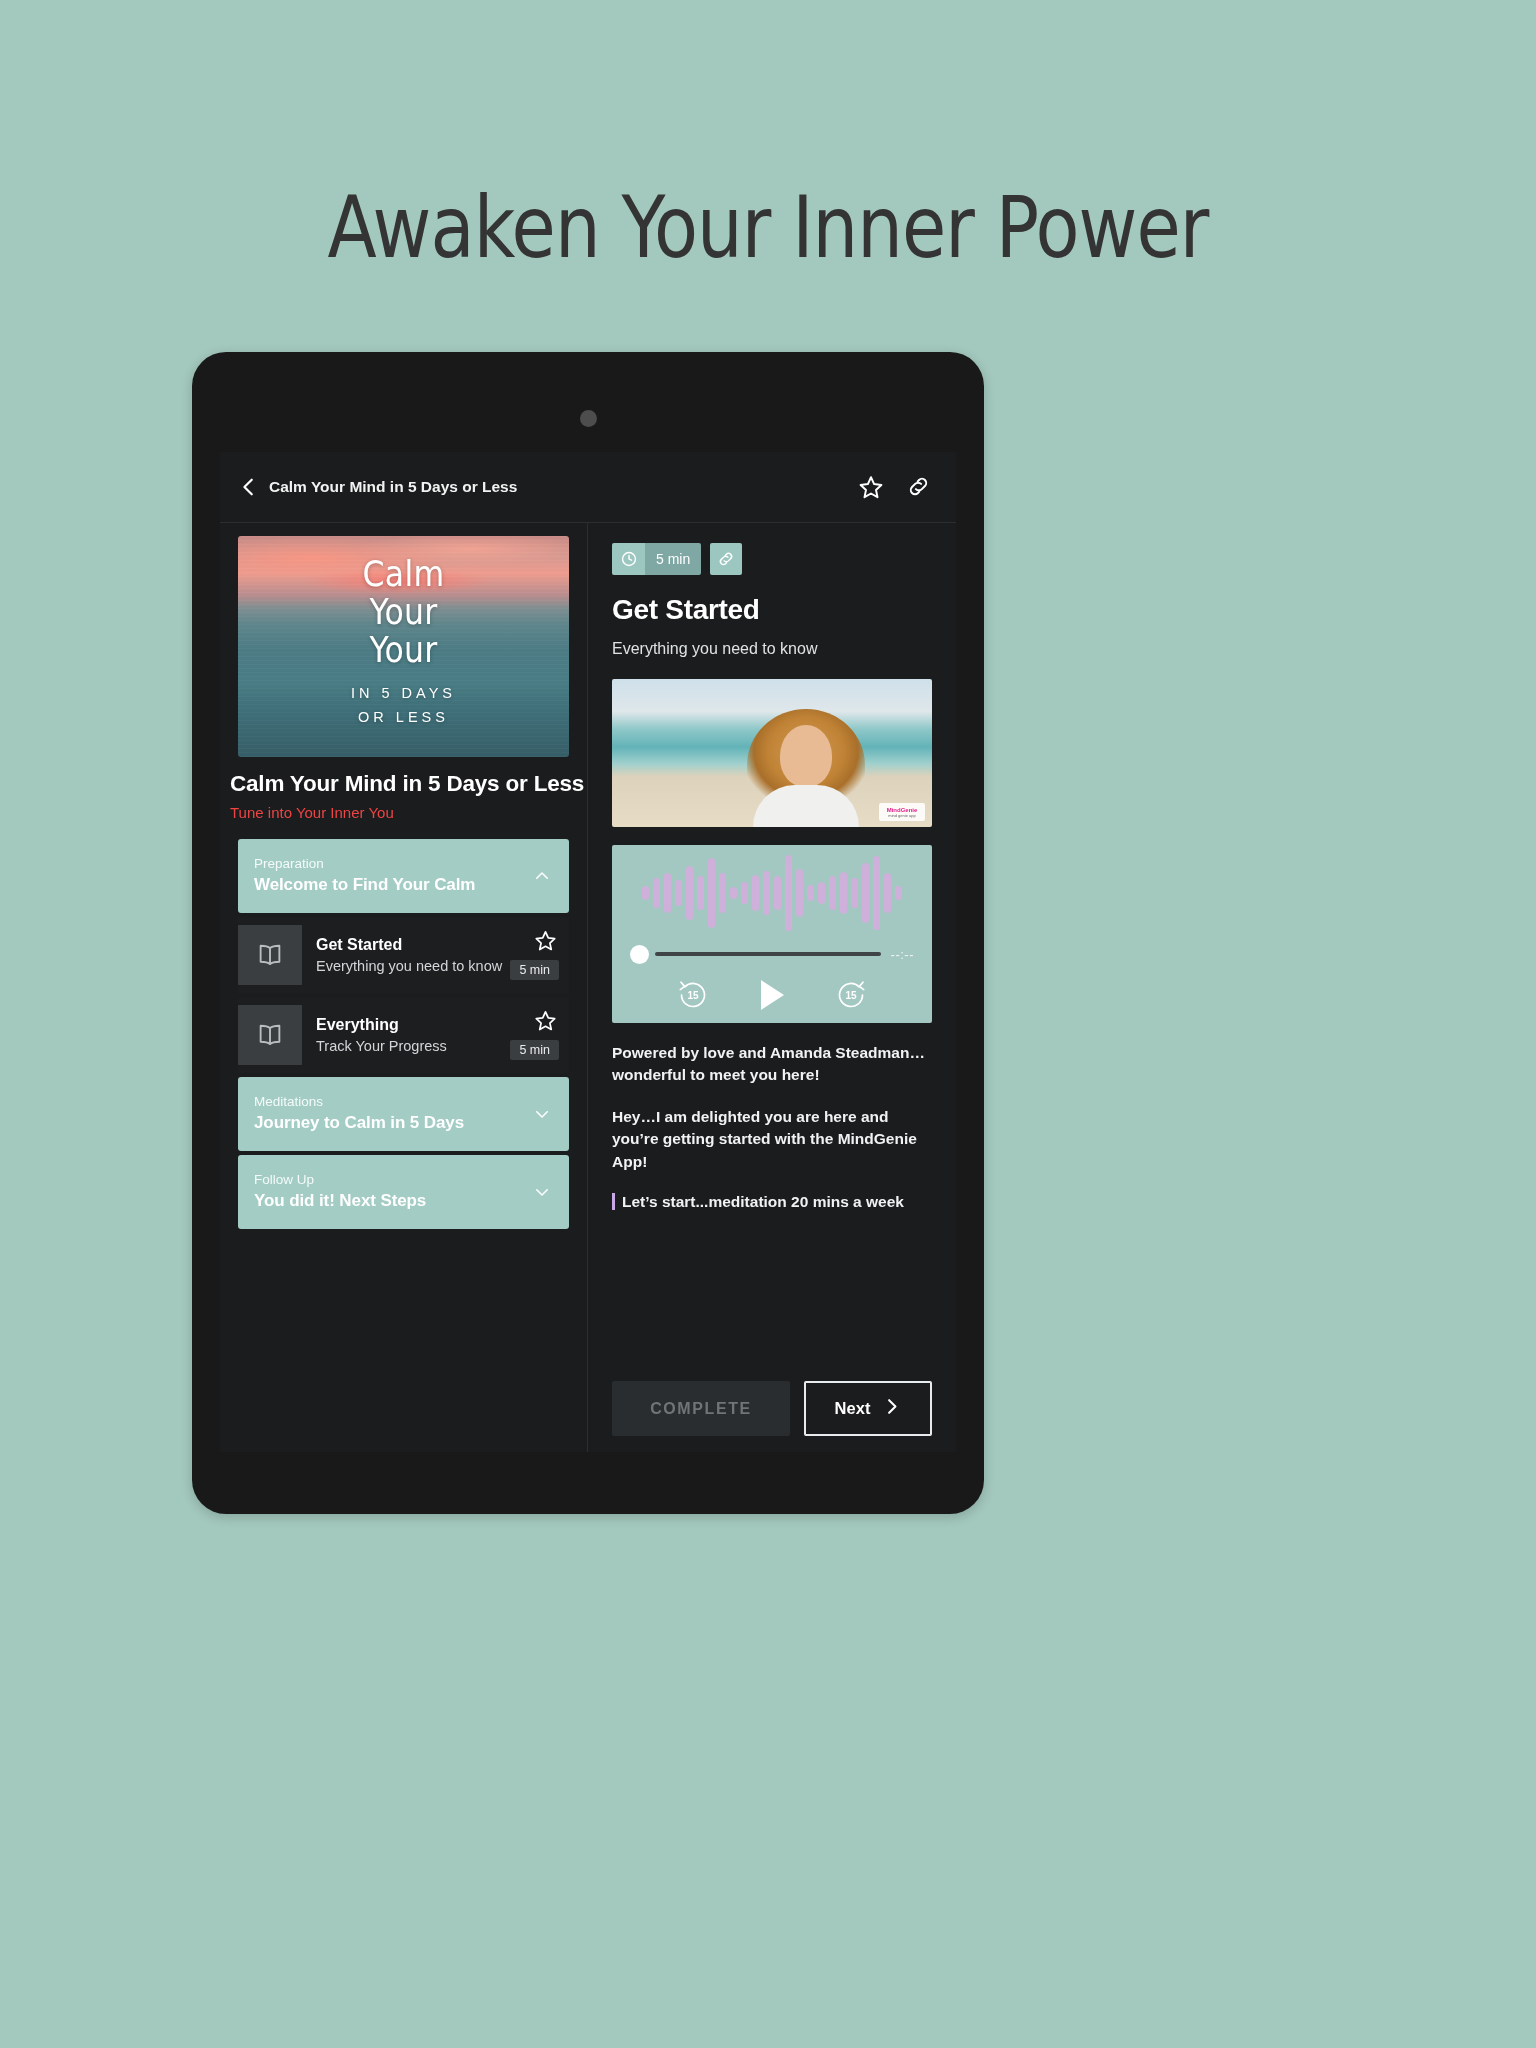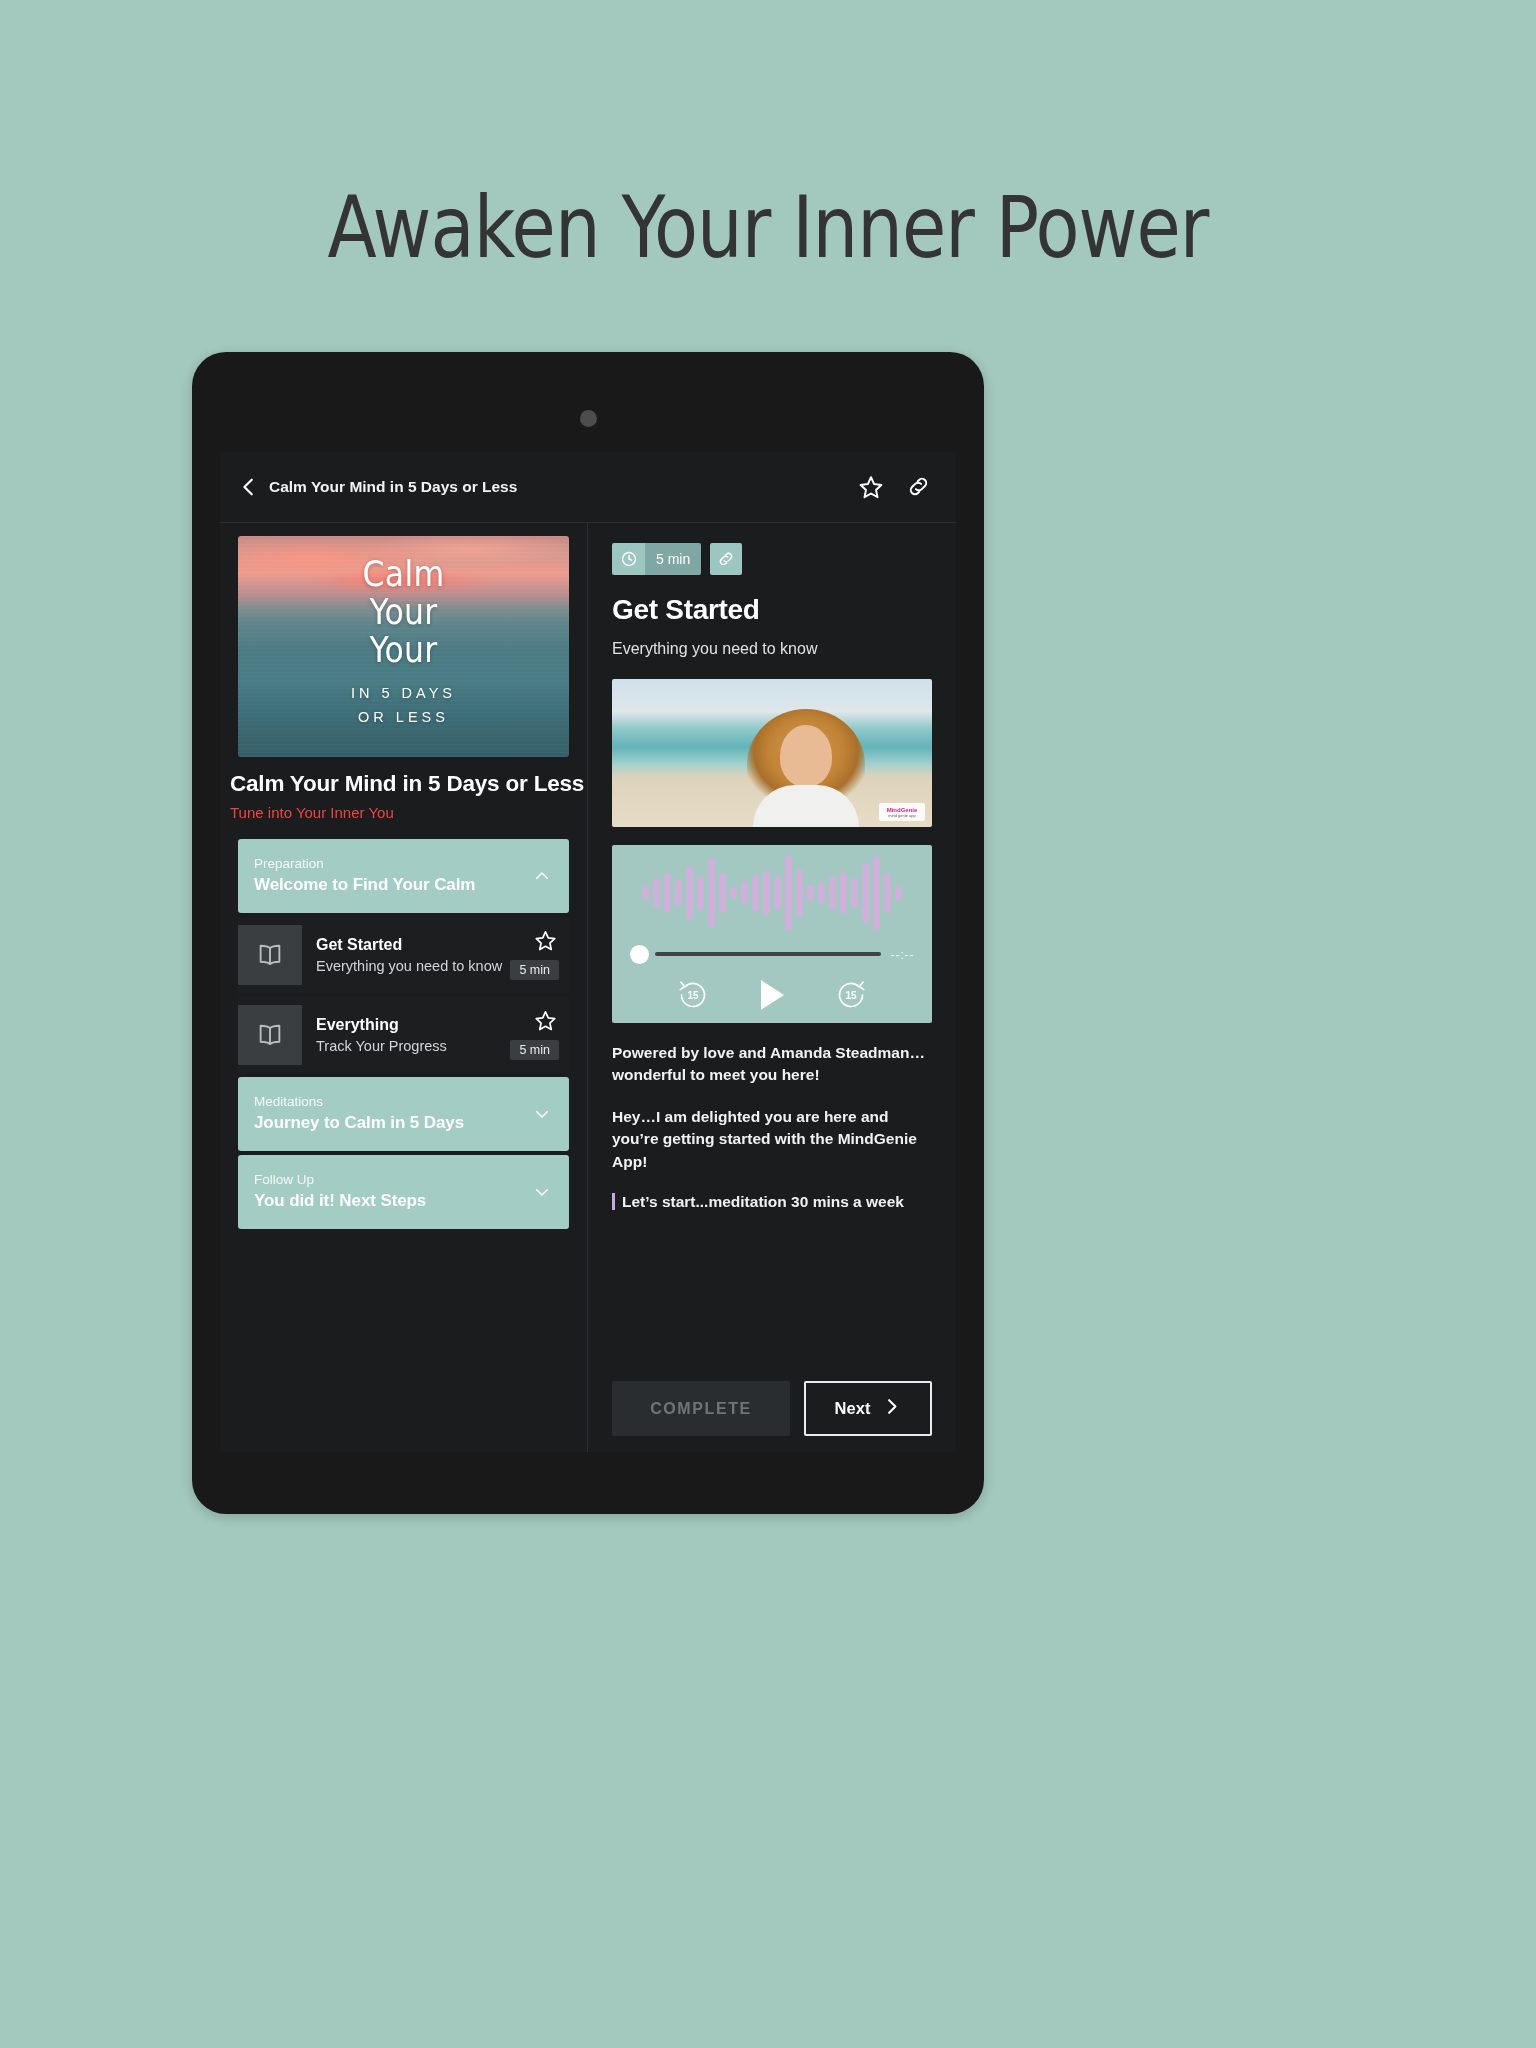--- a/index.html
+++ b/index.html
@@ -666,21 +666,21 @@
                 </svg>
               </span>
             </div>
           </div>
 
           <div class="copy">
             <p>Powered by love and Amanda Steadman… wonderful to meet you here!</p>
             <p>Hey…I am delighted you are here and you’re getting started with the MindGenie App!</p>
           </div>
           <div class="copy-cut">
-            <span class="copy-bar"></span><span>Let’s start...meditation 30 mins a week</span>
+            <span class="copy-bar"></span><span>Let’s start...meditation 20 mins a week</span>
           </div>
 
         </div>
 
         <div class="footer">
           <button class="btn-complete">COMPLETE</button>
           <button class="btn-next">
             <span>Next</span>
             <span>
               <svg viewBox="0 0 24 24" width="19" height="19" fill="none" stroke="currentColor" stroke-width="2.6" stroke-linecap="round" stroke-linejoin="round">

